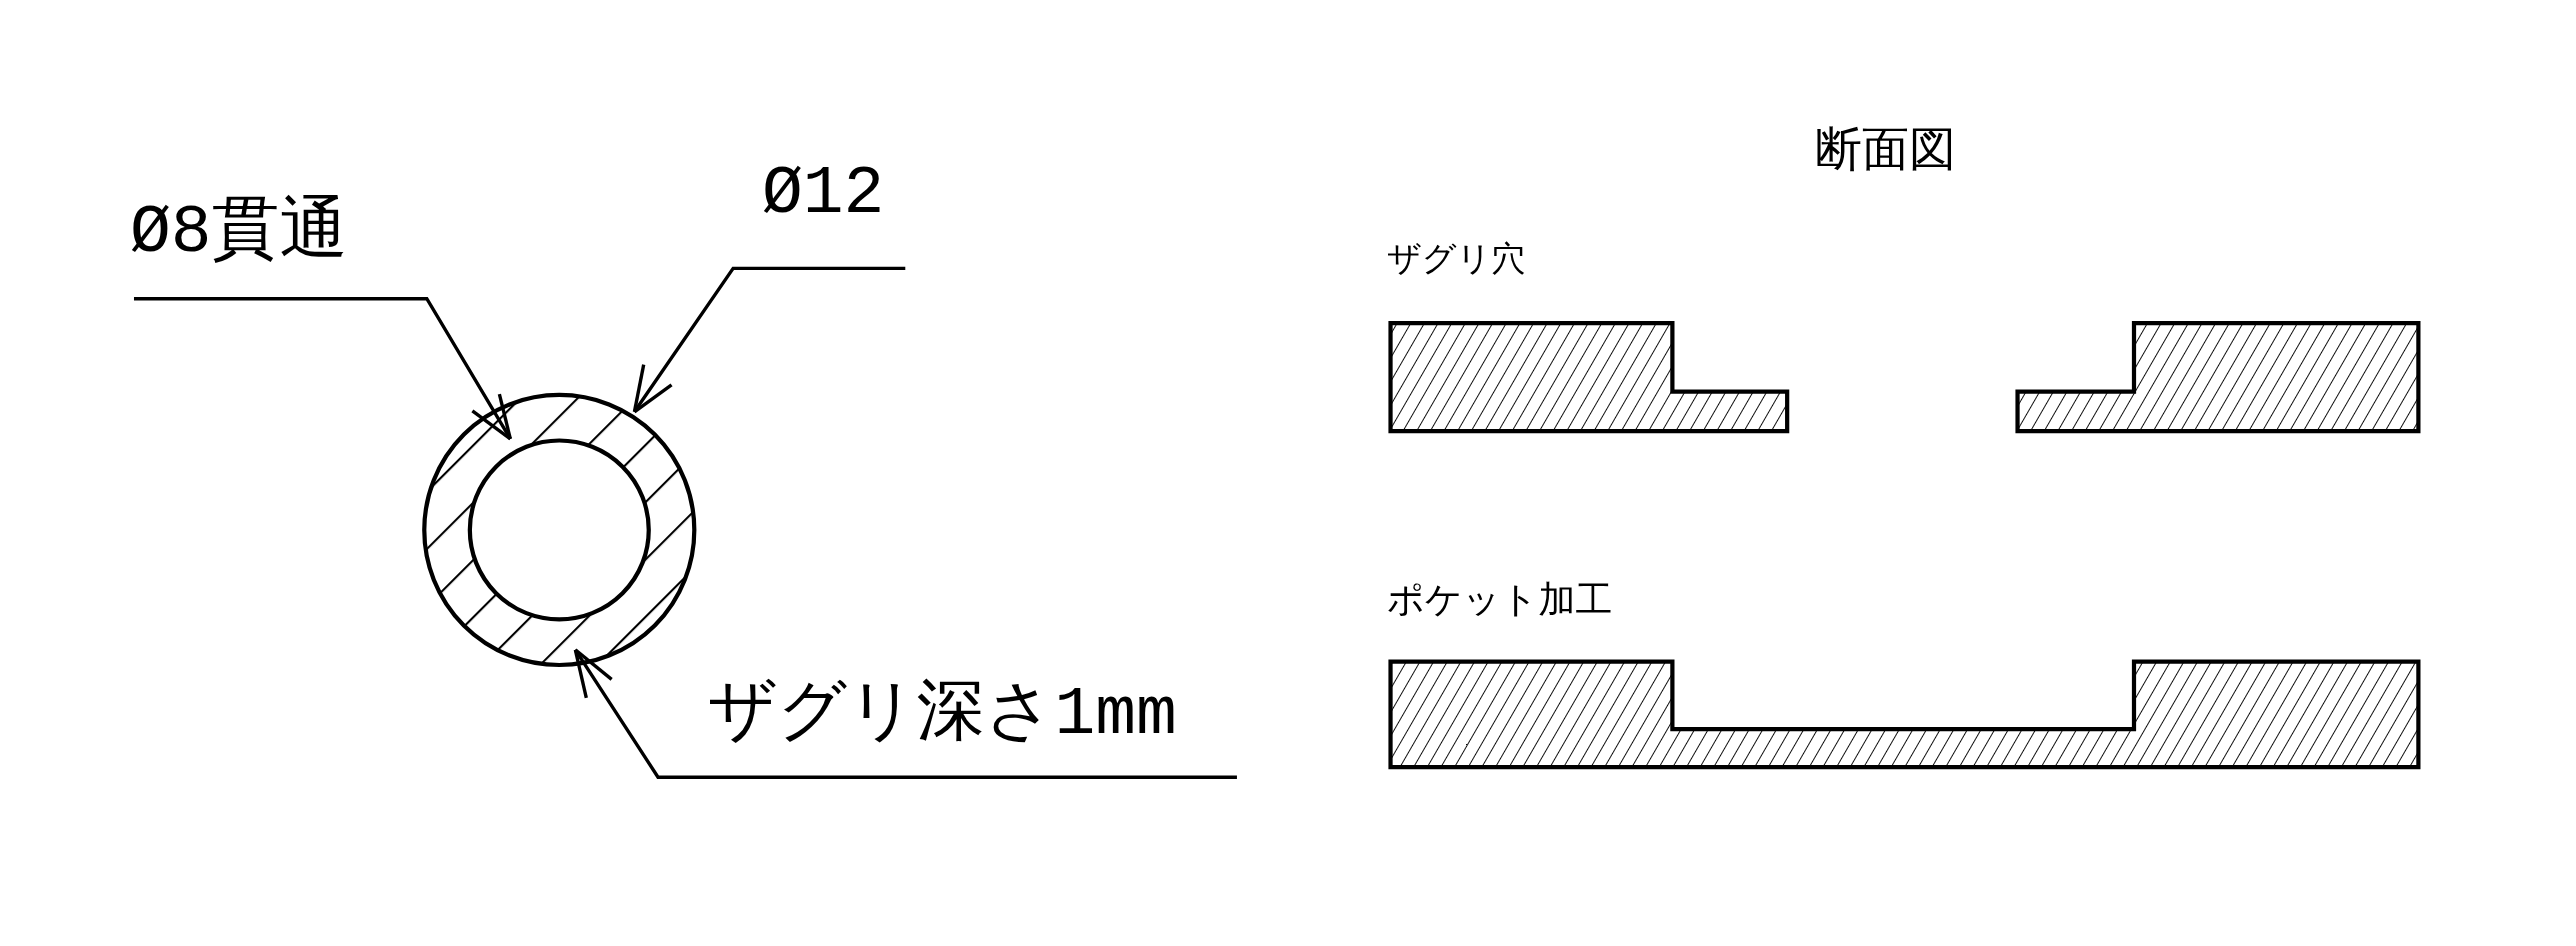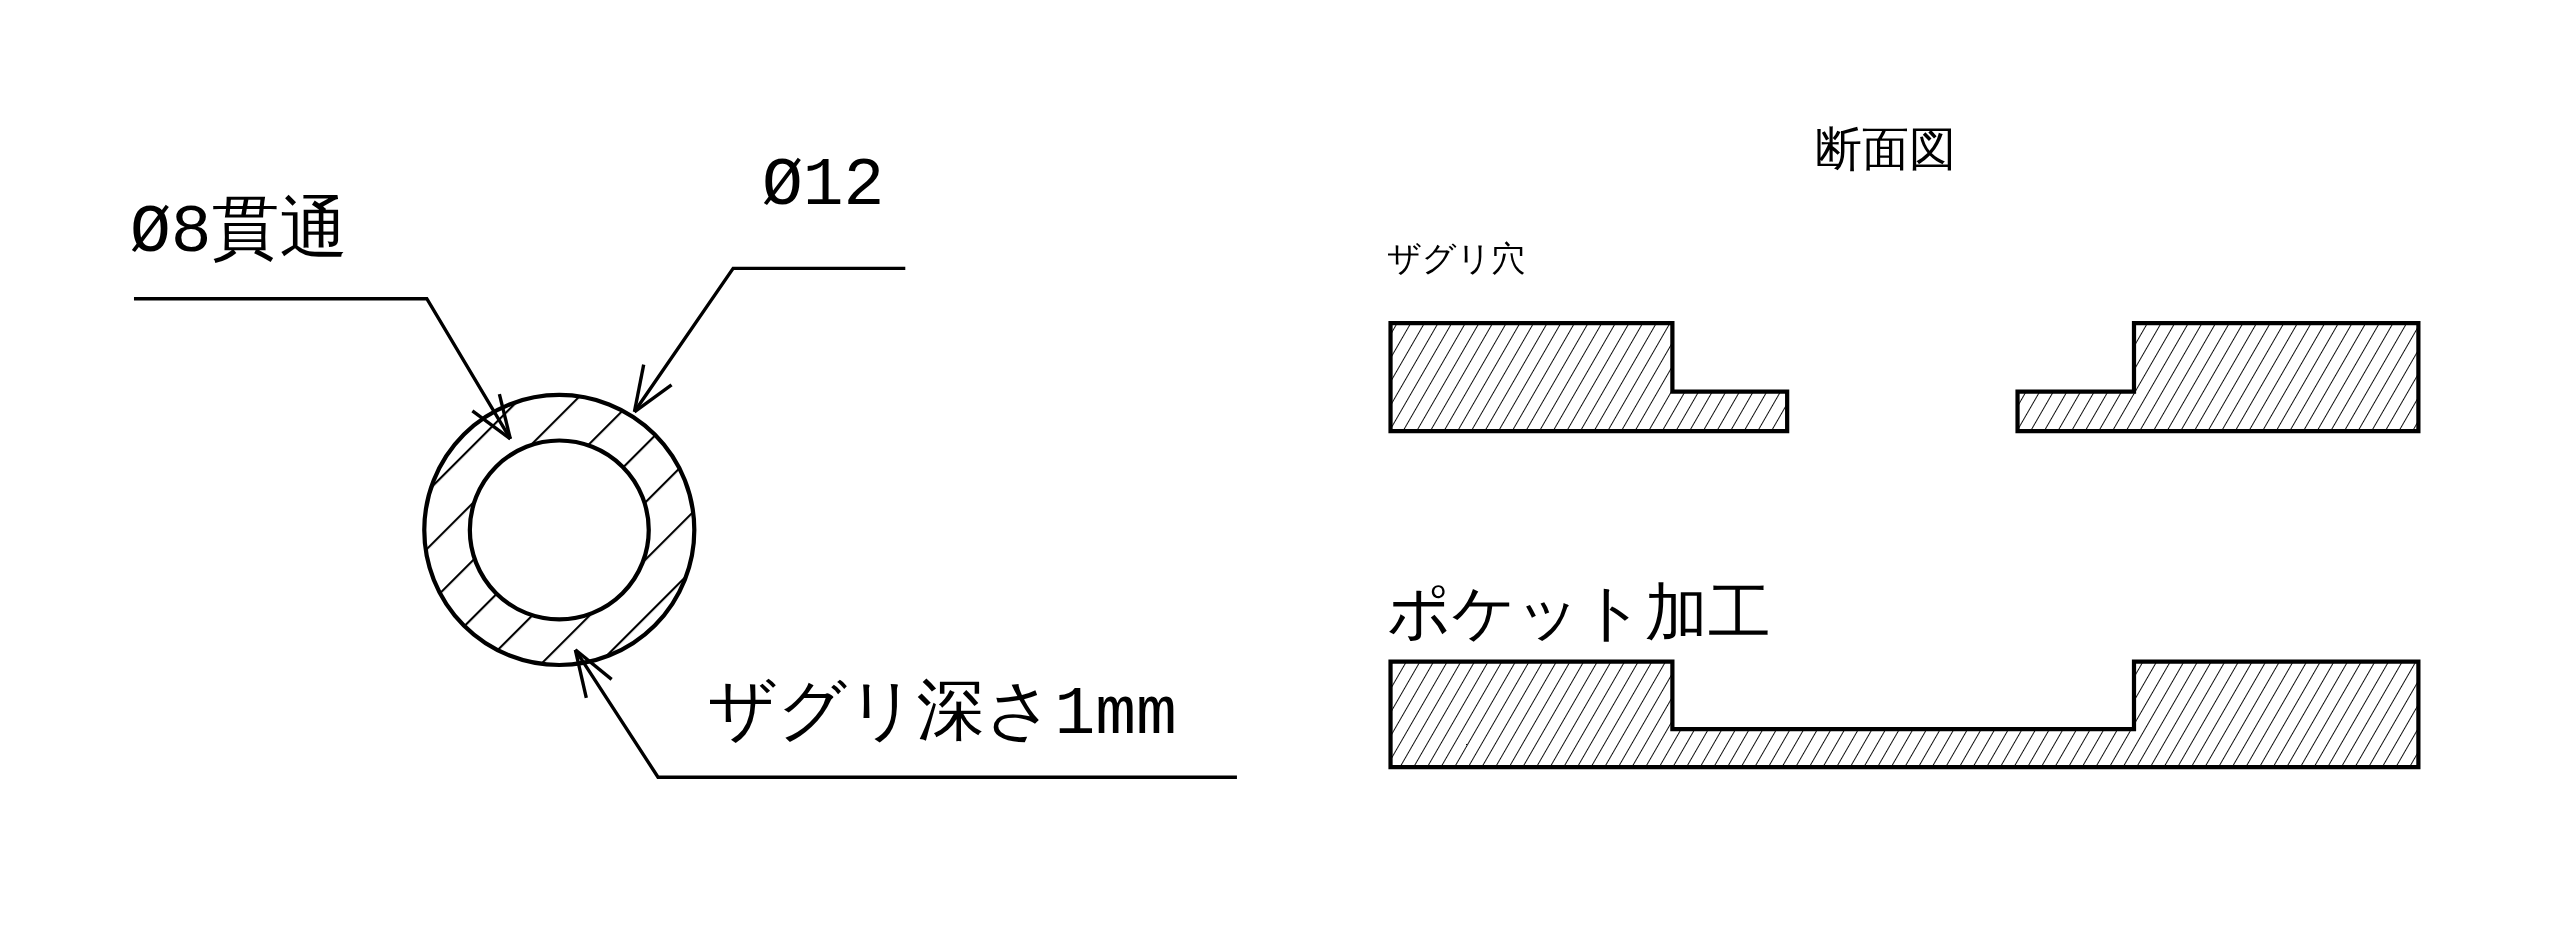--- a/index.html
+++ b/index.html
@@ -58,19 +58,19 @@
   <g>
     <polygon points="2390,464 2528,464 2528,383 2865,383 2865,511 2390,511" fill="url(#hatchSection)" stroke="#000" stroke-width="5"></polygon>
   </g>
 
   <g>
     <polygon points="1647,784 1981,784 1981,864 2528,864 2528,784 2865,784 2865,909 1647,909" fill="url(#hatchSection)" stroke="#000" stroke-width="5"></polygon>
   </g>
 </svg>
 
 <div class="lbl lbl-thin" style="left:130px; top:199px; font-size:68px;">Ø8貫通</div>
-<div class="lbl lbl-thin" style="left:762px; top:152px; font-size:68px;">Ø12</div>
+<div class="lbl lbl-thin" style="left:762px; top:160px; font-size:68px;">Ø12</div>
 <div class="lbl lbl-thin" style="left:708px; top:681px; font-size:68px;">ザグリ深さ1mm</div>
 
 <div class="lbl lbl-bold" style="left:1815px; top:125px; font-size:47px;">断面図</div>
 <div class="lbl lbl-bold" style="left:1387px; top:241px; font-size:34px;">ザグリ穴</div>
-<div class="lbl lbl-bold" style="left:1387px; top:581px; font-size:63px;">ポケット加工</div>
+<div class="lbl lbl-bold" style="left:1387px; top:581px; font-size:37px;">ポケット加工</div>
 
 
 </body></html>

